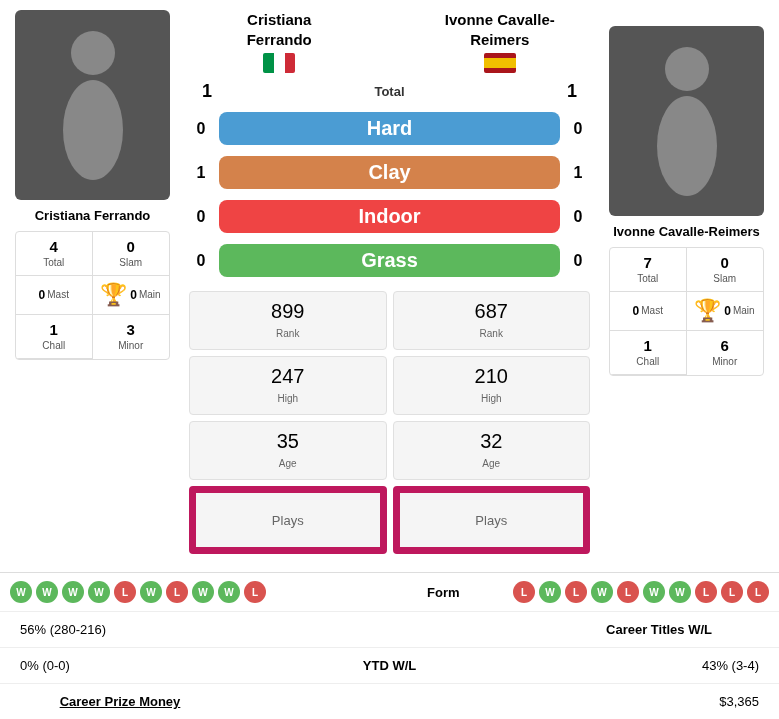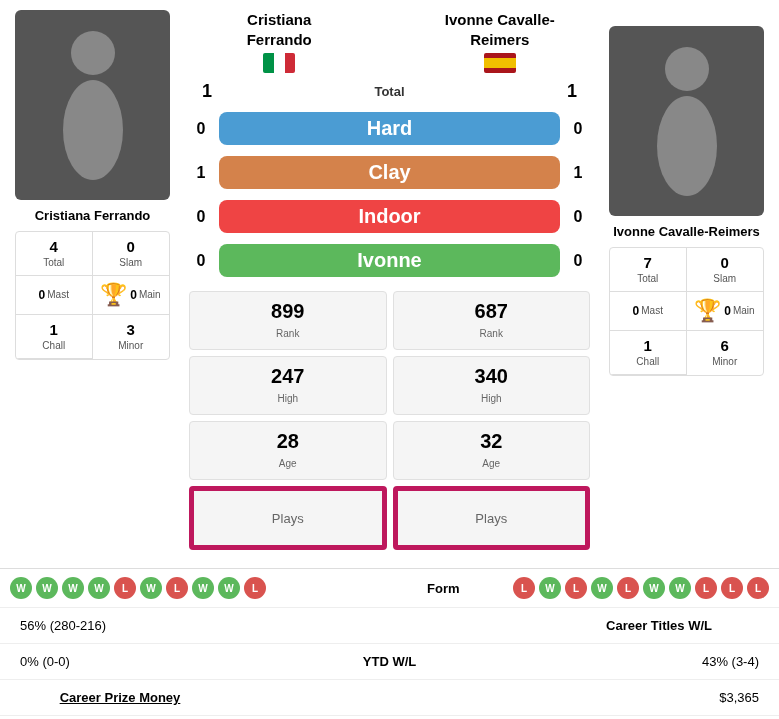--- a/index.html
+++ b/index.html
@@ -294,32 +294,32 @@
     .stat-box {
       background: #f5f5f5;
       border: 1px solid #e0e0e0;
       border-radius: 4px;
       text-align: center;
       padding: 8px 4px;
     }
 
     .stat-box .val {
       font-size: 20px;
-      font-weight: bold;
+      font-weight: normal;
       display: block;
     }
 
     .stat-box .lbl {
       font-size: 10px;
       color: #666;
     }
 
     .plays-box {
       background: #f5f5f5;
-      border: 5px solid #be185d;
+      border: 7px solid #be185d;
       border-radius: 4px;
       text-align: center;
       padding: 18px 4px;
     }
 
     .plays-box .lbl {
       font-size: 13px;
       color: #666;
     }
 
@@ -430,52 +430,52 @@
           <div class="surface-btn btn-clay">Clay</div>
           <span class="surface-score">1</span>
         </div>
         <div class="surface-row">
           <span class="surface-score">0</span>
           <div class="surface-btn btn-indoor">Indoor</div>
           <span class="surface-score">0</span>
         </div>
         <div class="surface-row">
           <span class="surface-score">0</span>
-          <div class="surface-btn btn-grass">Ivonne</div>
+          <div class="surface-btn btn-grass">Grass</div>
           <span class="surface-score">0</span>
         </div>
       </div>
 
       <div class="inline-stats-row">
 
         <div class="inline-stat-col">
           <div class="stat-box">
             <span class="val">899</span>
             <span class="lbl">Rank</span>
           </div>
           <div class="stat-box">
             <span class="val">247</span>
             <span class="lbl">High</span>
           </div>
           <div class="stat-box">
-            <span class="val">28</span>
+            <span class="val">35</span>
             <span class="lbl">Age</span>
           </div>
           <div class="plays-box">
             <span class="lbl">Plays</span>
           </div>
         </div>
 
         <div class="inline-stat-col">
           <div class="stat-box">
             <span class="val">687</span>
             <span class="lbl">Rank</span>
           </div>
           <div class="stat-box">
-            <span class="val">340</span>
+            <span class="val">210</span>
             <span class="lbl">High</span>
           </div>
           <div class="stat-box">
             <span class="val">32</span>
             <span class="lbl">Age</span>
           </div>
           <div class="plays-box">
             <span class="lbl">Plays</span>
           </div>
         </div>

